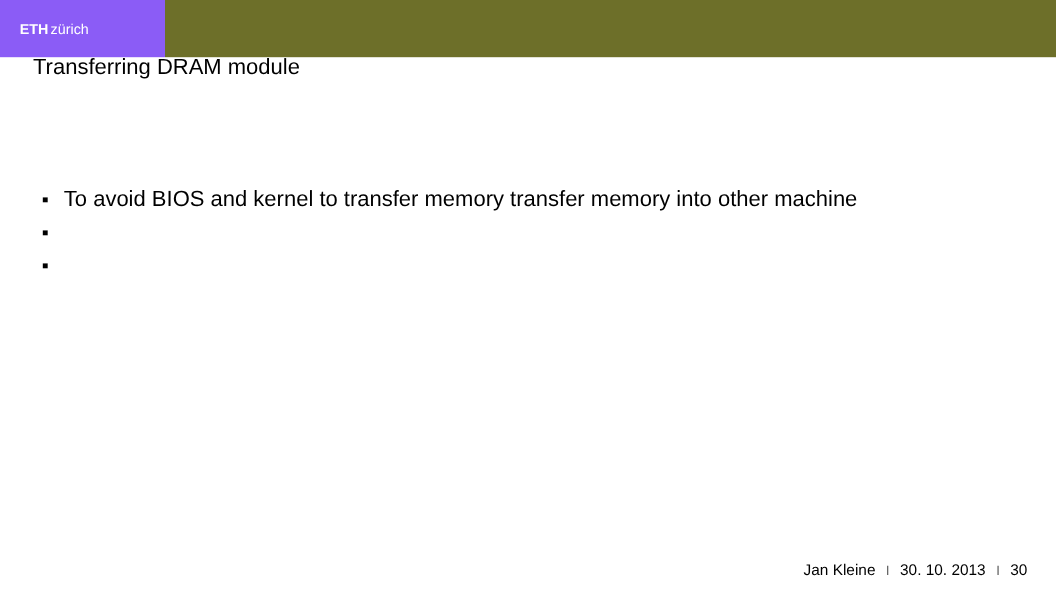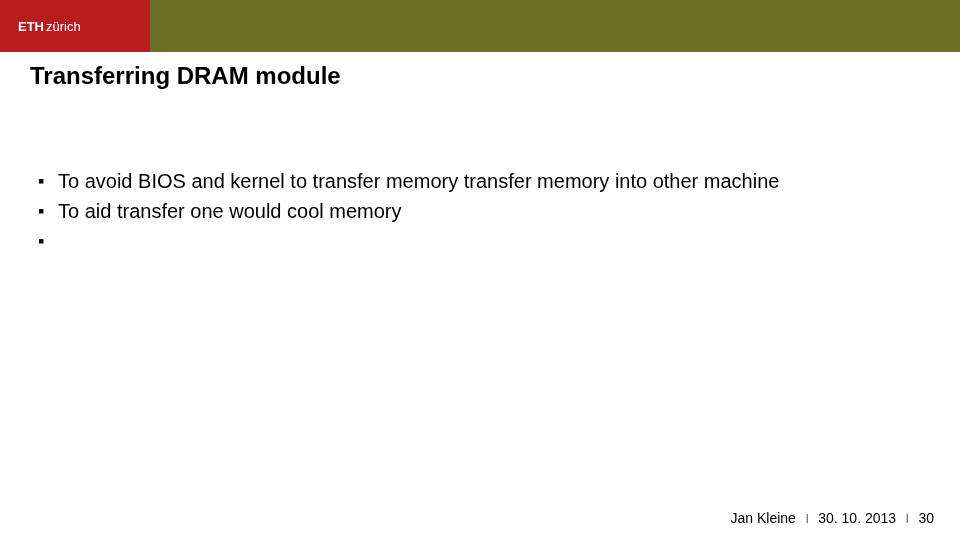--- a/index.html
+++ b/index.html
@@ -1,23 +1,23 @@
 <!DOCTYPE html>
 <html><head>
 <meta charset="utf-8">
 <style>
   * { box-sizing: border-box; margin: 0; padding: 0; }
   html, body { width: 960px; height: 540px; font-family: Arial, Helvetica, sans-serif; background: #fff; color: #000; }
   .slide { position: relative; width: 960px; height: 540px; }
   .topbar { position: absolute; top: 0; left: 0; right: 0; height: 52px; display: flex; }
-  .topbar-left { width: 150px; height: 52px; background: #b91c1c; display: flex; align-items: center; padding-left: 18px; }
+  .topbar-left { width: 150px; height: 52px; background: #8b5cf6; display: flex; align-items: center; padding-left: 18px; }
   .topbar-right { flex: 1; height: 52px; background: #6d6f29; }
   .logo { display: flex; align-items: center; gap: 2px; }
   .logo-text { color: #fff; font-size: 13px; }
-  .title { position: absolute; left: 30px; top: 62px; font-size: 24px; font-weight: 700; }
+  .title { position: absolute; left: 30px; top: 50px; font-size: 20px; font-weight: 400; }
   .body { position: absolute; left: 36px; right: 40px; top: 168px; }
   .bullet { display: flex; align-items: flex-start; margin-bottom: 4px; }
   .bullet .marker { width: 22px; flex: 0 0 22px; font-size: 18px; line-height: 26px; color: #000; padding-left: 2px; }
   .bullet .text { font-size: 20px; line-height: 26px; }
   .footer { position: absolute; bottom: 14px; right: 26px; display: flex; align-items: center; gap: 10px; color: #000; }
   .footer span { font-size: 14px; }
   .footer .sep { color: #000; font-size: 9px; }
 </style>
 </head>
 <body>
@@ -35,21 +35,20 @@
 
   <h1 class="title">Transferring DRAM module</h1>
 
   <div class="body">
     <div class="bullet">
       <div class="marker">▪</div>
       <div class="text">To avoid BIOS and kernel to transfer memory transfer memory into other machine</div>
     </div>
     <div class="bullet">
       <div class="marker">▪</div>
-      <div class="text">To aid transfer one would cool memory</div>
     </div>
     <div class="bullet">
       <div class="marker">▪</div>
     </div>
   </div>
 
   <div class="footer">
     <span>Jan Kleine</span>
     <span class="sep">|</span>
     <span>30. 10. 2013</span>

